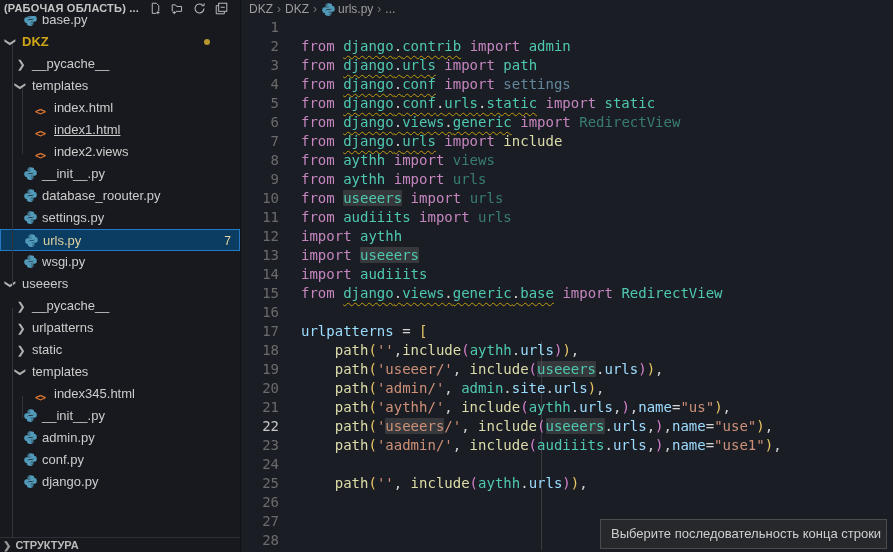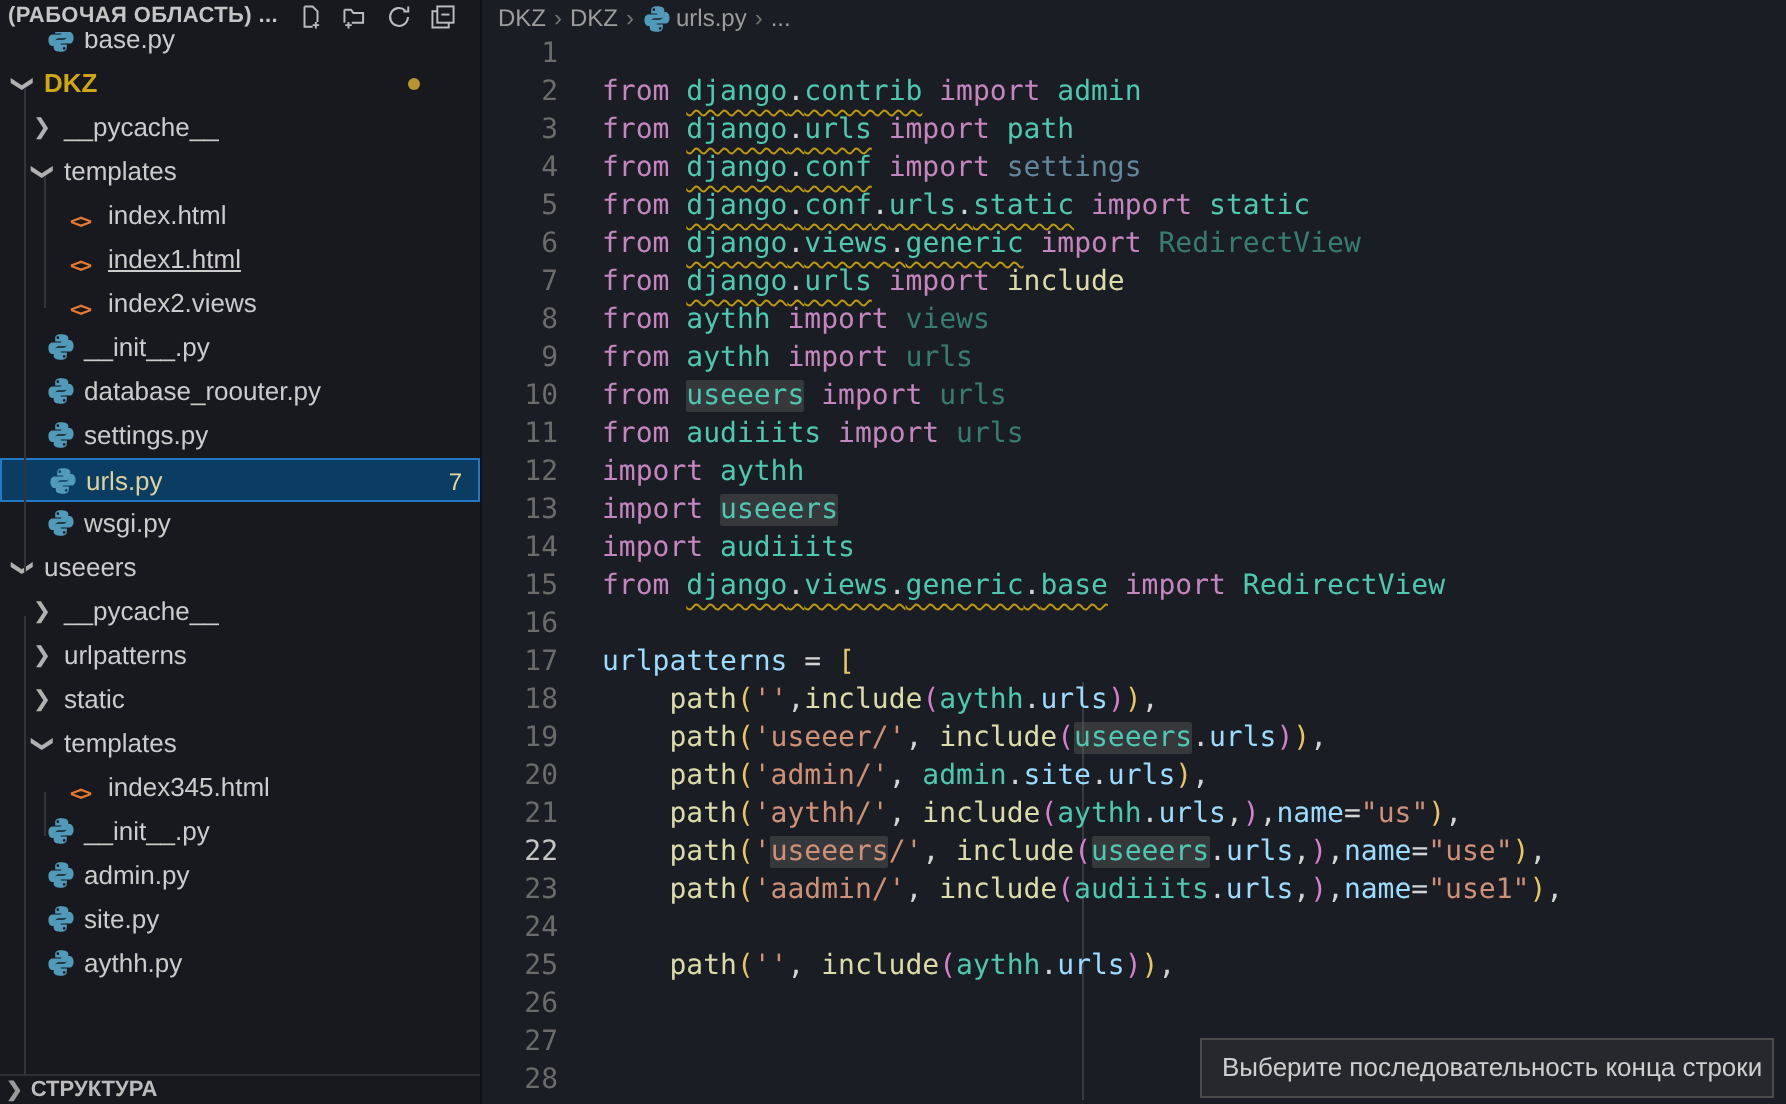--- a/index.html
+++ b/index.html
@@ -217,28 +217,28 @@
               <path d="M7.9 1.2c-1.8 0-3 .8-3 2v1.9h3.2v.5H3.5c-1.3 0-2.2 1.2-2.2 3s.9 3.1 2.2 3.1h1.2v-2c0-1.2 1-2.1 2.2-2.1h3c1.1 0 2-.9 2-2V3.2c0-1.2-1.4-2-4-2zM6.3 2.3a.7.7 0 1 1 0 1.4.7.7 0 0 1 0-1.4z"></path>
               <path d="M8.1 14.8c1.8 0 3-.8 3-2v-1.9H7.9v-.5h4.6c1.3 0 2.2-1.2 2.2-3s-.9-3.1-2.2-3.1h-1.2v2c0 1.2-1 2.1-2.2 2.1h-3c-1.1 0-2 .9-2 2v2.4c0 1.2 1.4 2 4 2zm1.6-1.1a.7.7 0 1 1 0-1.4.7.7 0 0 1 0 1.4z"></path>
             </svg></span>
           <span class="lbl" style="left: 42px;">admin.py</span>
         </div>
         <div class="row">
           <span class="ficon" style="left: 23px;"><svg width="15" height="15" viewBox="0 0 16 16" fill="#519aba">
               <path d="M7.9 1.2c-1.8 0-3 .8-3 2v1.9h3.2v.5H3.5c-1.3 0-2.2 1.2-2.2 3s.9 3.1 2.2 3.1h1.2v-2c0-1.2 1-2.1 2.2-2.1h3c1.1 0 2-.9 2-2V3.2c0-1.2-1.4-2-4-2zM6.3 2.3a.7.7 0 1 1 0 1.4.7.7 0 0 1 0-1.4z"></path>
               <path d="M8.1 14.8c1.8 0 3-.8 3-2v-1.9H7.9v-.5h4.6c1.3 0 2.2-1.2 2.2-3s-.9-3.1-2.2-3.1h-1.2v2c0 1.2-1 2.1-2.2 2.1h-3c-1.1 0-2 .9-2 2v2.4c0 1.2 1.4 2 4 2zm1.6-1.1a.7.7 0 1 1 0-1.4.7.7 0 0 1 0 1.4z"></path>
             </svg></span>
-          <span class="lbl" style="left: 42px;">site.py</span>
-        </div>
-        <div class="row">
-          <span class="ficon" style="left: 23px;"><svg width="15" height="15" viewBox="0 0 16 16" fill="#519aba">
-              <path d="M7.9 1.2c-1.8 0-3 .8-3 2v1.9h3.2v.5H3.5c-1.3 0-2.2 1.2-2.2 3s.9 3.1 2.2 3.1h1.2v-2c0-1.2 1-2.1 2.2-2.1h3c1.1 0 2-.9 2-2V3.2c0-1.2-1.4-2-4-2zM6.3 2.3a.7.7 0 1 1 0 1.4.7.7 0 0 1 0-1.4z"></path>
-              <path d="M8.1 14.8c1.8 0 3-.8 3-2v-1.9H7.9v-.5h4.6c1.3 0 2.2-1.2 2.2-3s-.9-3.1-2.2-3.1h-1.2v2c0 1.2-1 2.1-2.2 2.1h-3c-1.1 0-2 .9-2 2v2.4c0 1.2 1.4 2 4 2zm1.6-1.1a.7.7 0 1 1 0-1.4.7.7 0 0 1 0 1.4z"></path>
-            </svg></span>
-          <span class="lbl" style="left: 42px;">aythh.py</span>
+          <span class="lbl" style="left: 42px;">conf.py</span>
+        </div>
+        <div class="row">
+          <span class="ficon" style="left: 23px;"><svg width="15" height="15" viewBox="0 0 16 16" fill="#519aba">
+              <path d="M7.9 1.2c-1.8 0-3 .8-3 2v1.9h3.2v.5H3.5c-1.3 0-2.2 1.2-2.2 3s.9 3.1 2.2 3.1h1.2v-2c0-1.2 1-2.1 2.2-2.1h3c1.1 0 2-.9 2-2V3.2c0-1.2-1.4-2-4-2zM6.3 2.3a.7.7 0 1 1 0 1.4.7.7 0 0 1 0-1.4z"></path>
+              <path d="M8.1 14.8c1.8 0 3-.8 3-2v-1.9H7.9v-.5h4.6c1.3 0 2.2-1.2 2.2-3s-.9-3.1-2.2-3.1h-1.2v2c0 1.2-1 2.1-2.2 2.1h-3c-1.1 0-2 .9-2 2v2.4c0 1.2 1.4 2 4 2zm1.6-1.1a.7.7 0 1 1 0-1.4.7.7 0 0 1 0 1.4z"></path>
+            </svg></span>
+          <span class="lbl" style="left: 42px;">django.py</span>
         </div>
       </div>
     <div id="explorer-header">
       <span id="explorer-title">(РАБОЧАЯ ОБЛАСТЬ) ...</span>
       <span class="hdr-icons">
         <span>
             <svg width="13" height="13" viewBox="0 0 16 16" fill="none" stroke="#b9bcc2" stroke-width="1.2">
               <path d="M4 1.5h5l3 3V11"></path>
               <path d="M4 1.5V14h5"></path>
               <path d="M11 11v4M9 13h4"></path>

